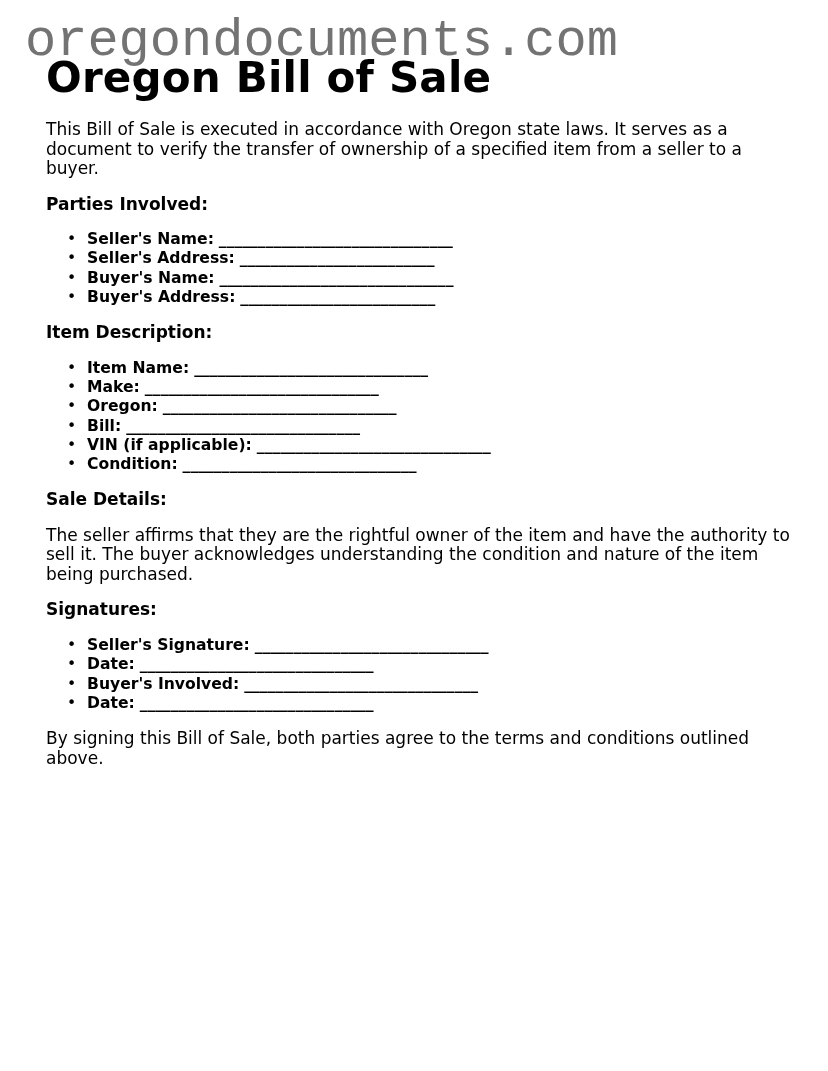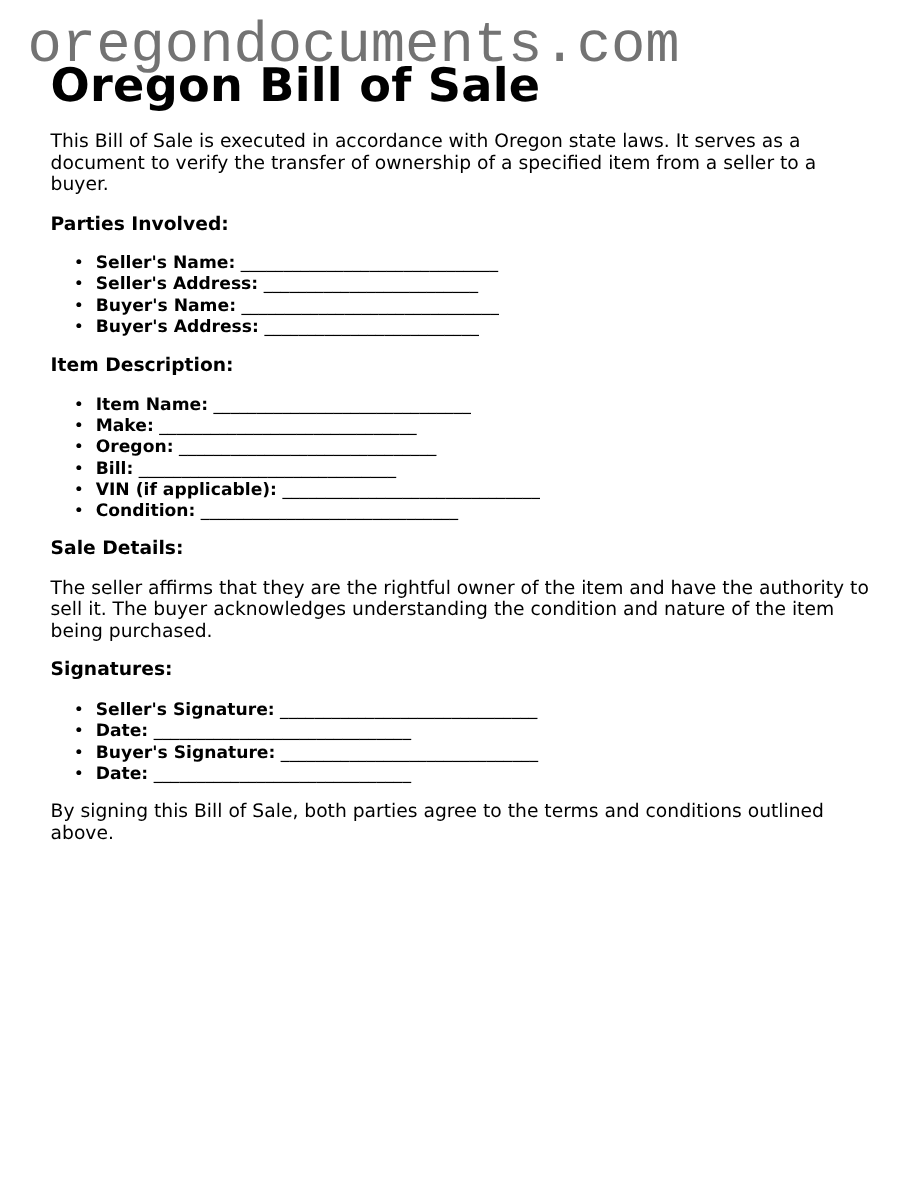--- a/index.html
+++ b/index.html
@@ -62,21 +62,21 @@
       white-space: nowrap;
     }
     li::before {
       content: "\2022";
       position: absolute;
       left: -20px;
       top: 0;
       font-weight: normal;
     }
     .field-label { font-weight: bold; }
-    .field-blank { font-weight: normal; }
+    .field-blank { font-weight: bold; }
     .field-prefix { font-weight: normal; }
     .after-list { margin-top: 16px; }
   </style>
 </head>
 <body>
 
 <div class="watermark">oregondocuments.com</div>
 
 <div class="page">
   <h1>Oregon Bill of Sale</h1>
@@ -139,21 +139,21 @@
   <ul>
     <li>
       <span class="field-label">Seller's Signature:</span>
       <span class="field-blank">______________________________</span>
     </li>
     <li>
       <span class="field-label">Date:</span>
       <span class="field-blank">______________________________</span>
     </li>
     <li>
-      <span class="field-label">Buyer's Signature:</span>
+      <span class="field-label">Buyer's Involved:</span>
       <span class="field-blank">______________________________</span>
     </li>
     <li>
       <span class="field-label">Date:</span>
       <span class="field-blank">______________________________</span>
     </li>
   </ul>
 
   <p class="after-list">By signing this Bill of Sale, both parties agree to the terms and conditions outlined above.</p>
 </div>

